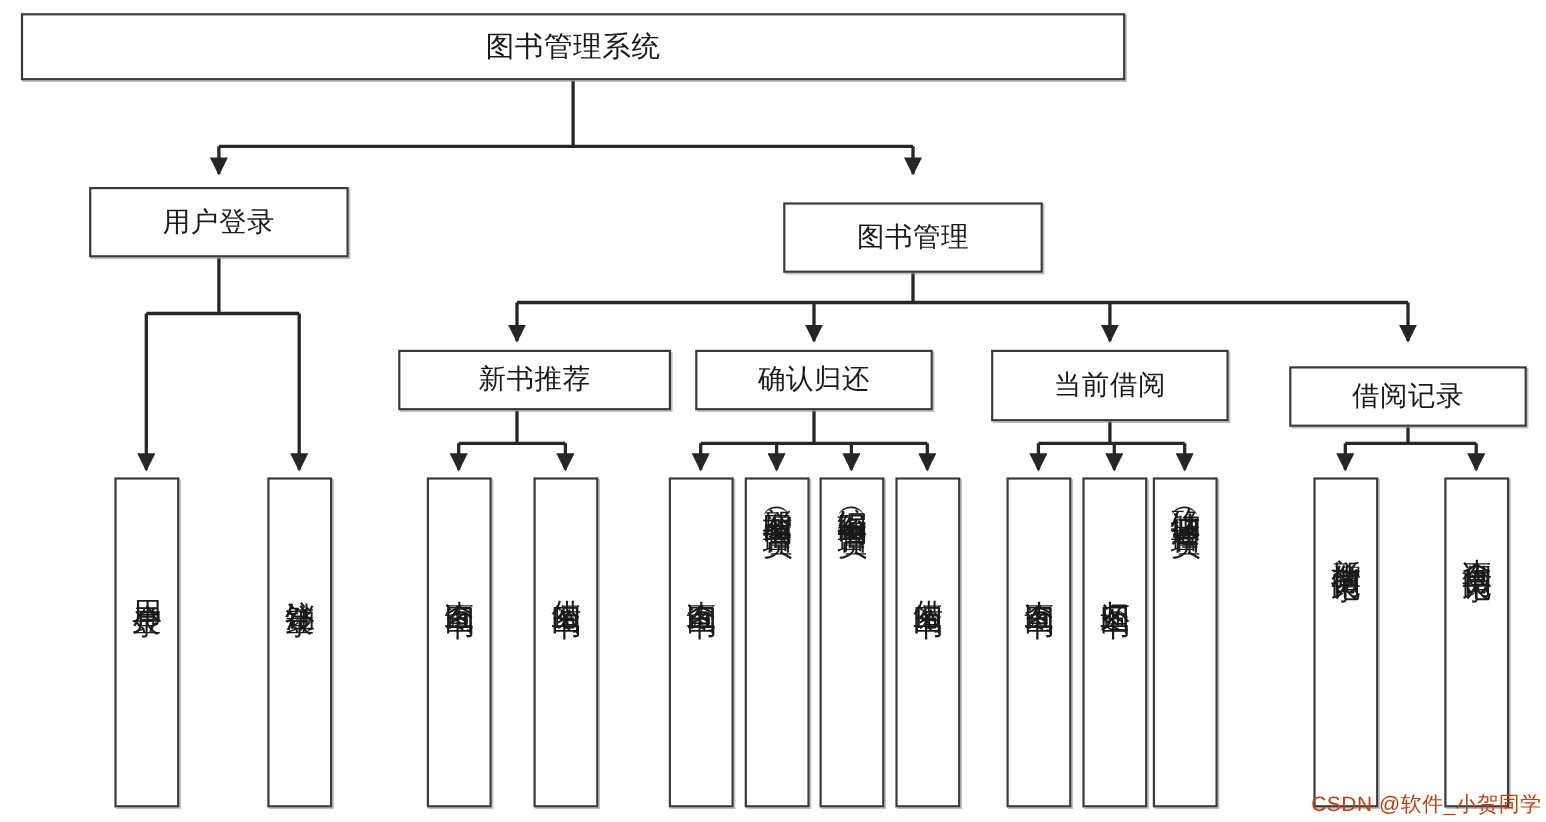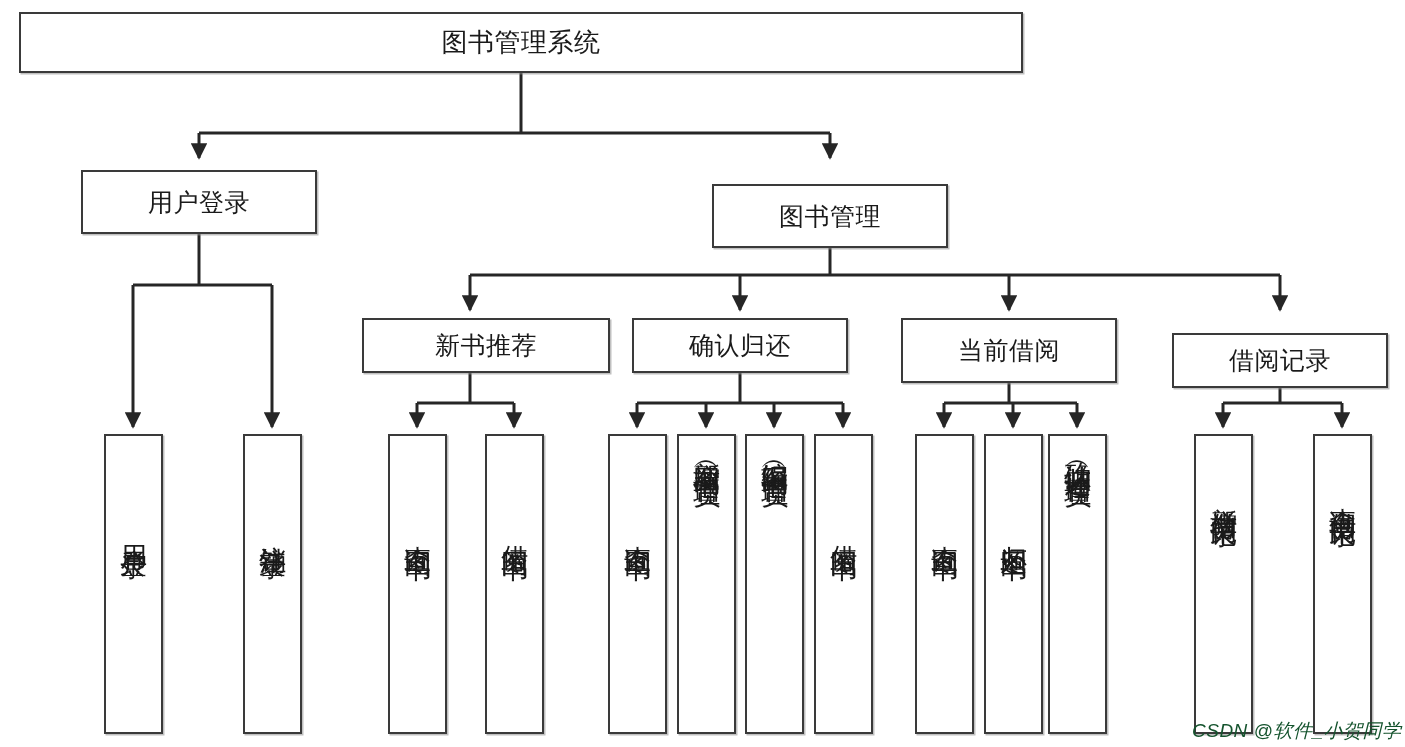--- a/index.html
+++ b/index.html
@@ -69,26 +69,25 @@
     margin-top: 4px;
   }
   .node.v.mid .label {
     margin-top: 88px;
   }
   .node.v.mid2 .label {
     margin-top: 50px;
   }
   .watermark {
     position: absolute;
-    color: #14532d;
+    color: #c2410c;
     font-size: 19px;
     white-space: nowrap;
     z-index: 5;
     letter-spacing: 0.5px;
-    font-style: italic;
   }
 </style>
 </head>
 <body>
 
 <div id="canvas">
 
   <svg id="edges" viewBox="0 0 1405 747" width="1405" height="747">
     <defs>
       <marker id="arrow" viewBox="0 0 10 10" refX="9" refY="5" markerWidth="5.5" markerHeight="5.5" orient="auto-start-reverse">

